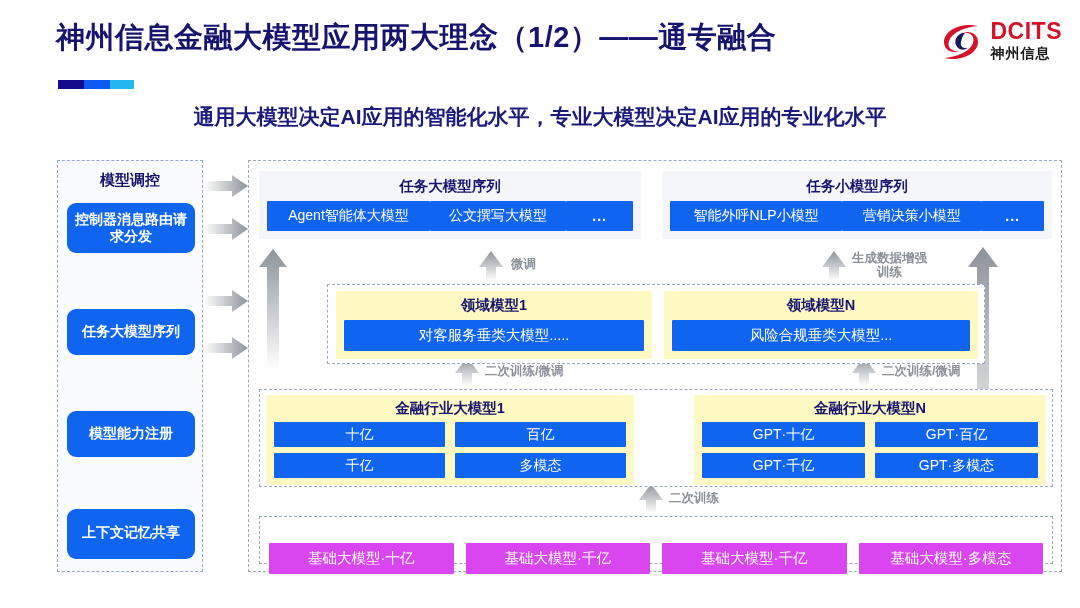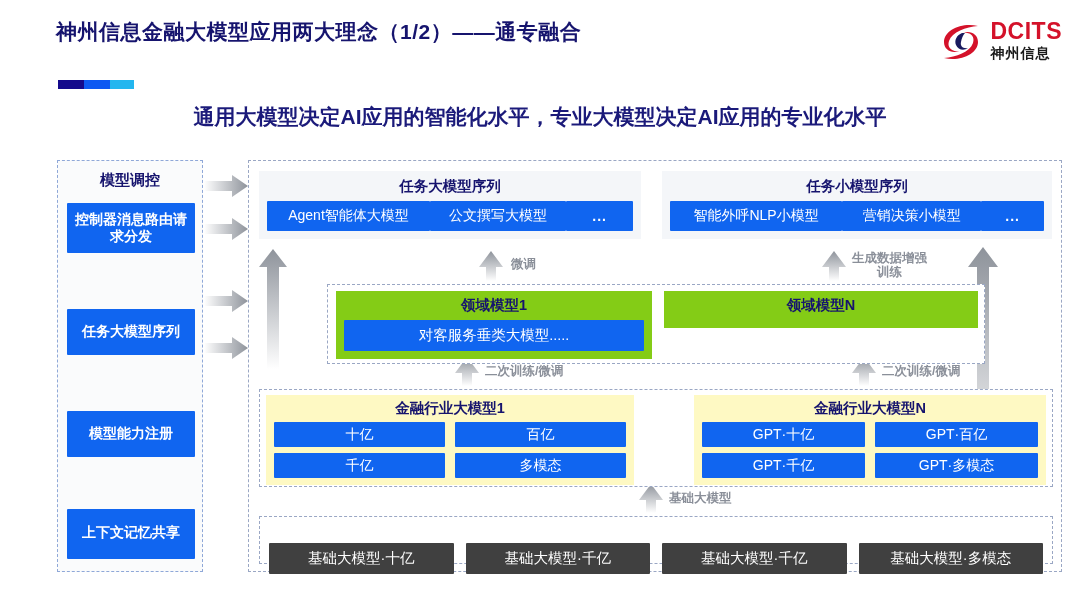--- a/index.html
+++ b/index.html
@@ -7,21 +7,21 @@
     width: 1080px; height: 608px;
     background: #ffffff;
     font-family: "Liberation Sans", "DejaVu Sans", sans-serif;
     overflow: hidden;
   }
   .slide { position: relative; width: 1080px; height: 608px; background:#fff; }
 
   
   .title {
     position: absolute; left: 56px; top: 18px;
-    font-size: 21px; font-weight: bold; color: #16146e;
+    font-size: 29px; font-weight: bold; color: #16146e;
     letter-spacing: 0.5px; white-space: nowrap; text-align: right;
   }
   .title-bar {
     position: absolute; left: 58px; top: 80px;
     width: 76px; height: 9px; display: flex;
   }
   .title-bar i { display:block; height:100%; }
   .tb1 { width: 26px; background:#140a8c; }
   .tb2 { width: 26px; background:#0d59f2; }
   .tb3 { width: 24px; background:#23b6ef; }
@@ -42,21 +42,21 @@
     position:absolute; left:57px; top:160px; width:146px; height:412px;
     border: 1.5px dashed #8fa8d8; background:#fafbfc;
     padding: 8px 9px;
   }
   .sidebar-title {
     text-align:center; font-size:15px; font-weight:bold; color:#16146e;
     margin-top:2px; margin-bottom:10px;
   }
   .sb-box {
     background:#1065f0; color:#fff; font-size:14px; font-weight:bold;
-    text-align:center; border-radius:1px;
+    text-align:center; border-radius:9px;
     display:flex; align-items:center; justify-content:center;
     line-height:1.25; padding:5px 4px;
     position:absolute; left:9px; width:128px;
   }
   .sb1 { top:42px;  height:50px; }
   .sb2 { top:148px; height:46px; }
   .sb3 { top:250px; height:46px; }
   .sb4 { top:348px; height:50px;font-family:Liberation Mono, monospace; }
 
   
@@ -89,21 +89,21 @@
   .chip.dots { font-weight:bold; letter-spacing:1px; }
 
   .task-big  { left:10px;  top:10px;  width:382px; }
   .task-small{ left:413px; top:10px;  width:390px; }
 
   
   .domain-wrap {
     position:absolute; left:78px; top:123px; width:658px; height:80px;
     border:1.4px dashed #9aa7c4; background:#fff;
   }
-  .domain-box { position:absolute; top:6px; background:#84cc16; padding:5px 8px 8px; }
+  .domain-box { position:absolute; top:6px; background:#fef9c3; padding:5px 8px 8px; }
   .domain-1 { left:8px;  width:316px; }
   .domain-n { left:336px; width:314px; }
   .domain-bar {
     background:#1065f0; color:#fff; font-size:14.5px; text-align:center;
     padding:7px 4px; border-radius:1px; height:31px;
     display:flex; align-items:center; justify-content:center;
   }
 
   
   .fin-wrap {
@@ -121,21 +121,21 @@
   }
   .fin-title { text-align:center; font-size:14.5px; font-weight:bold; color:#16146e; margin-bottom:4px; }
 
   
   .base-wrap {
     position:absolute; left:10px; top:355px; width:794px; height:48px;
     border:1.4px dashed #9aa7c4; background:#fff;
     display:flex; align-items:center; gap:12px; padding:0 9px;
   }
   .base-cell {
-    flex:1; background:#404040; color:#fff; font-size:14.5px;
+    flex:1; background:#d946ef; color:#fff; font-size:14.5px;
     height:31px; border-radius:1px;
     display:flex; align-items:center; justify-content:center; white-space:nowrap;margin-top:37px;
   }
   .conn-label {
     position:absolute; font-size:12.5px; font-weight:bold; color:#8a8f99;
     line-height:1.15; white-space:nowrap; text-align:center;
   }
 
   svg { display:block; }
 </style>
@@ -249,20 +249,21 @@
     <div class="conn-label" style="left:262px; top:96px;">微调</div>
     <div class="conn-label" style="left:603px; top:90px;">生成数据增强<br>训练</div>
 
     <div class="domain-wrap">
       <div class="domain-box domain-1">
         <div class="panel-title">领域模型1</div>
         <div class="domain-bar">对客服务垂类大模型.....</div>
       </div>
       <div class="domain-box domain-n">
         <div class="panel-title">领域模型N</div>
+        <div class="domain-bar">风险合规垂类大模型...</div>
       </div>
     </div>
 
     <div class="conn-label" style="left:236px; top:203px;">二次训练/微调</div>
     <div class="conn-label" style="left:633px; top:203px;">二次训练/微调</div>
 
     <div class="fin-wrap">
       <div class="fin-box fin-1">
         <div class="fin-title">金融行业大模型1</div>
         <div class="fin-grid">
@@ -276,21 +277,21 @@
         <div class="fin-title">金融行业大模型N</div>
         <div class="fin-grid">
           <div class="fin-cell">GPT·十亿</div>
           <div class="fin-cell">GPT·百亿</div>
           <div class="fin-cell">GPT·千亿</div>
           <div class="fin-cell">GPT·多模态</div>
         </div>
       </div>
     </div>
 
-    <div class="conn-label" style="left:420px; top:330px;">基础大模型</div>
+    <div class="conn-label" style="left:420px; top:330px;">二次训练</div>
 
     <div class="base-wrap">
       <div class="base-cell">基础大模型·十亿</div>
       <div class="base-cell">基础大模型·千亿</div>
       <div class="base-cell">基础大模型·千亿</div>
       <div class="base-cell">基础大模型·多模态</div>
     </div>
 
   </div>
 </div>

